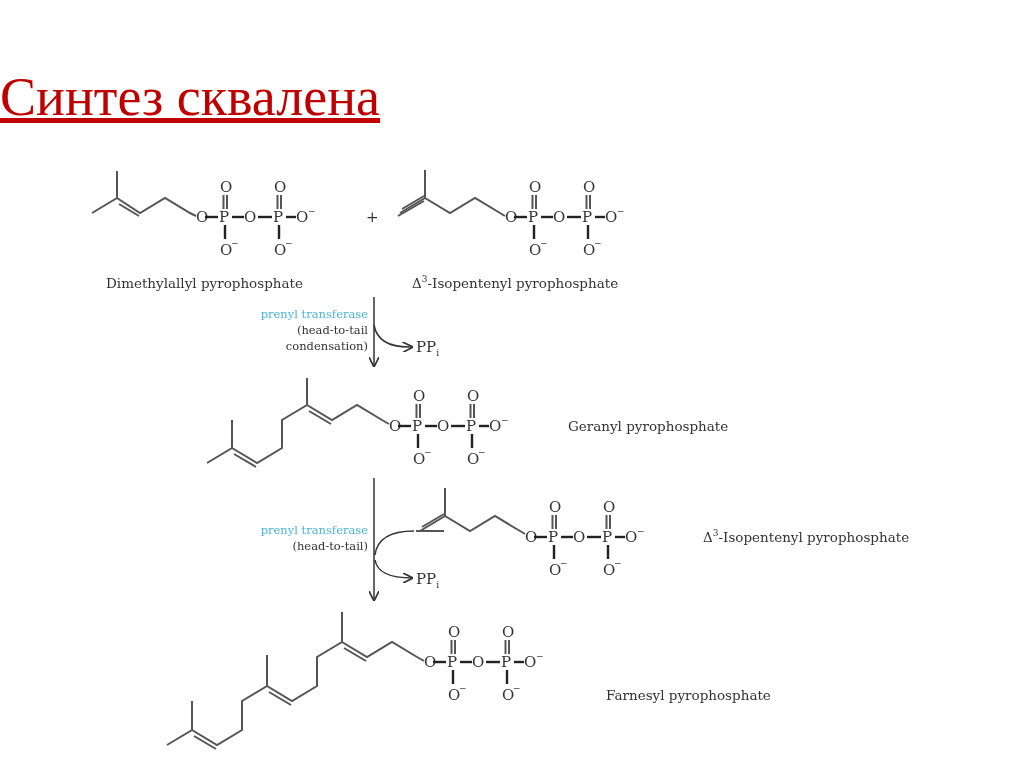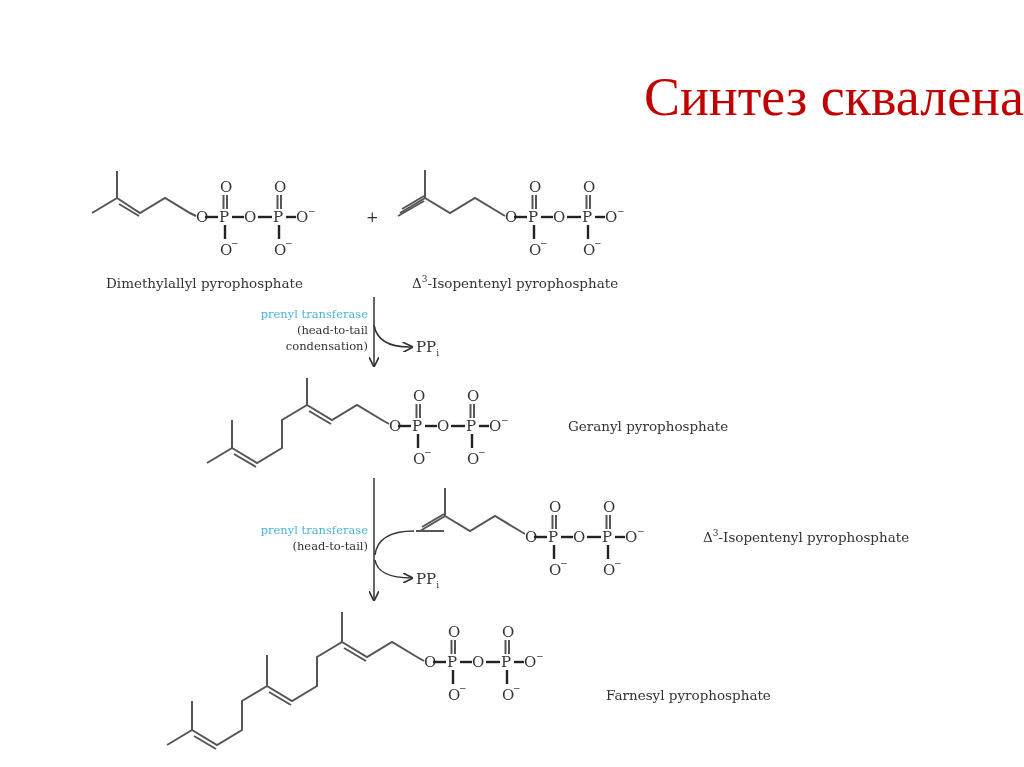--- a/index.html
+++ b/index.html
@@ -1,21 +1,21 @@
 <!DOCTYPE html>
 <html><head>
 <meta charset="utf-8">
 <style>
   html, body { margin: 0; padding: 0; background: #ffffff; }
   body { width: 1024px; height: 767px; position: relative; overflow: hidden; }
   #slide { position: absolute; left: 0; top: 0; width: 1024px; height: 767px; background: #ffffff; }
   .title {
-    position: absolute; left: 0; top: 62px; width: 1024px; text-align: right;
+    position: absolute; left: 0; top: 62px; width: 1024px; text-align: left;
     font-family: "Liberation Serif", "DejaVu Serif", serif;
-    font-size: 54px; color: #c00000; line-height: 70px;
+    font-size: 54px; color: #c00000; line-height: 70px; text-decoration: underline;
   }
   svg { position: absolute; left: 0; top: 0; }
   .bond { stroke: #555; stroke-width: 2; fill: none; }
   .pbond { stroke: #222; stroke-width: 2.4; fill: none; }
   .atom { font-family: "DejaVu Serif", "Liberation Serif", serif; font-size: 15px; fill: #333; }
   .sup { font-family: "DejaVu Serif", serif; font-size: 9px; fill: #333; }
   .label { font-family: "DejaVu Serif", "Liberation Serif", serif; font-size: 13.5px; fill: #333; }
   .enzyme { font-family: "DejaVu Serif", "Liberation Serif", serif; font-size: 11.5px; fill: #4cb3d9; }
   .cond { font-family: "DejaVu Serif", "Liberation Serif", serif; font-size: 11.5px; fill: #333; }
   .arrow { stroke: #333; stroke-width: 1.5; fill: none; }

